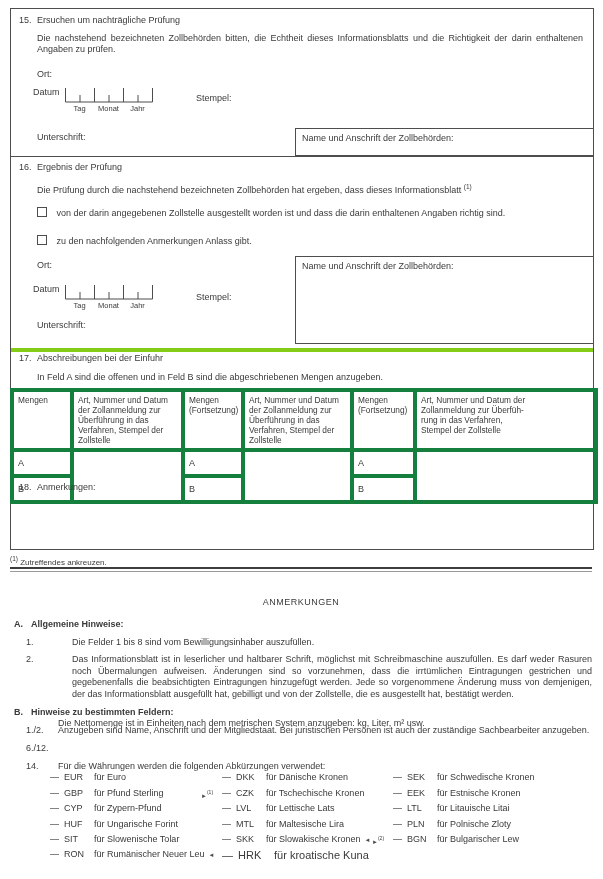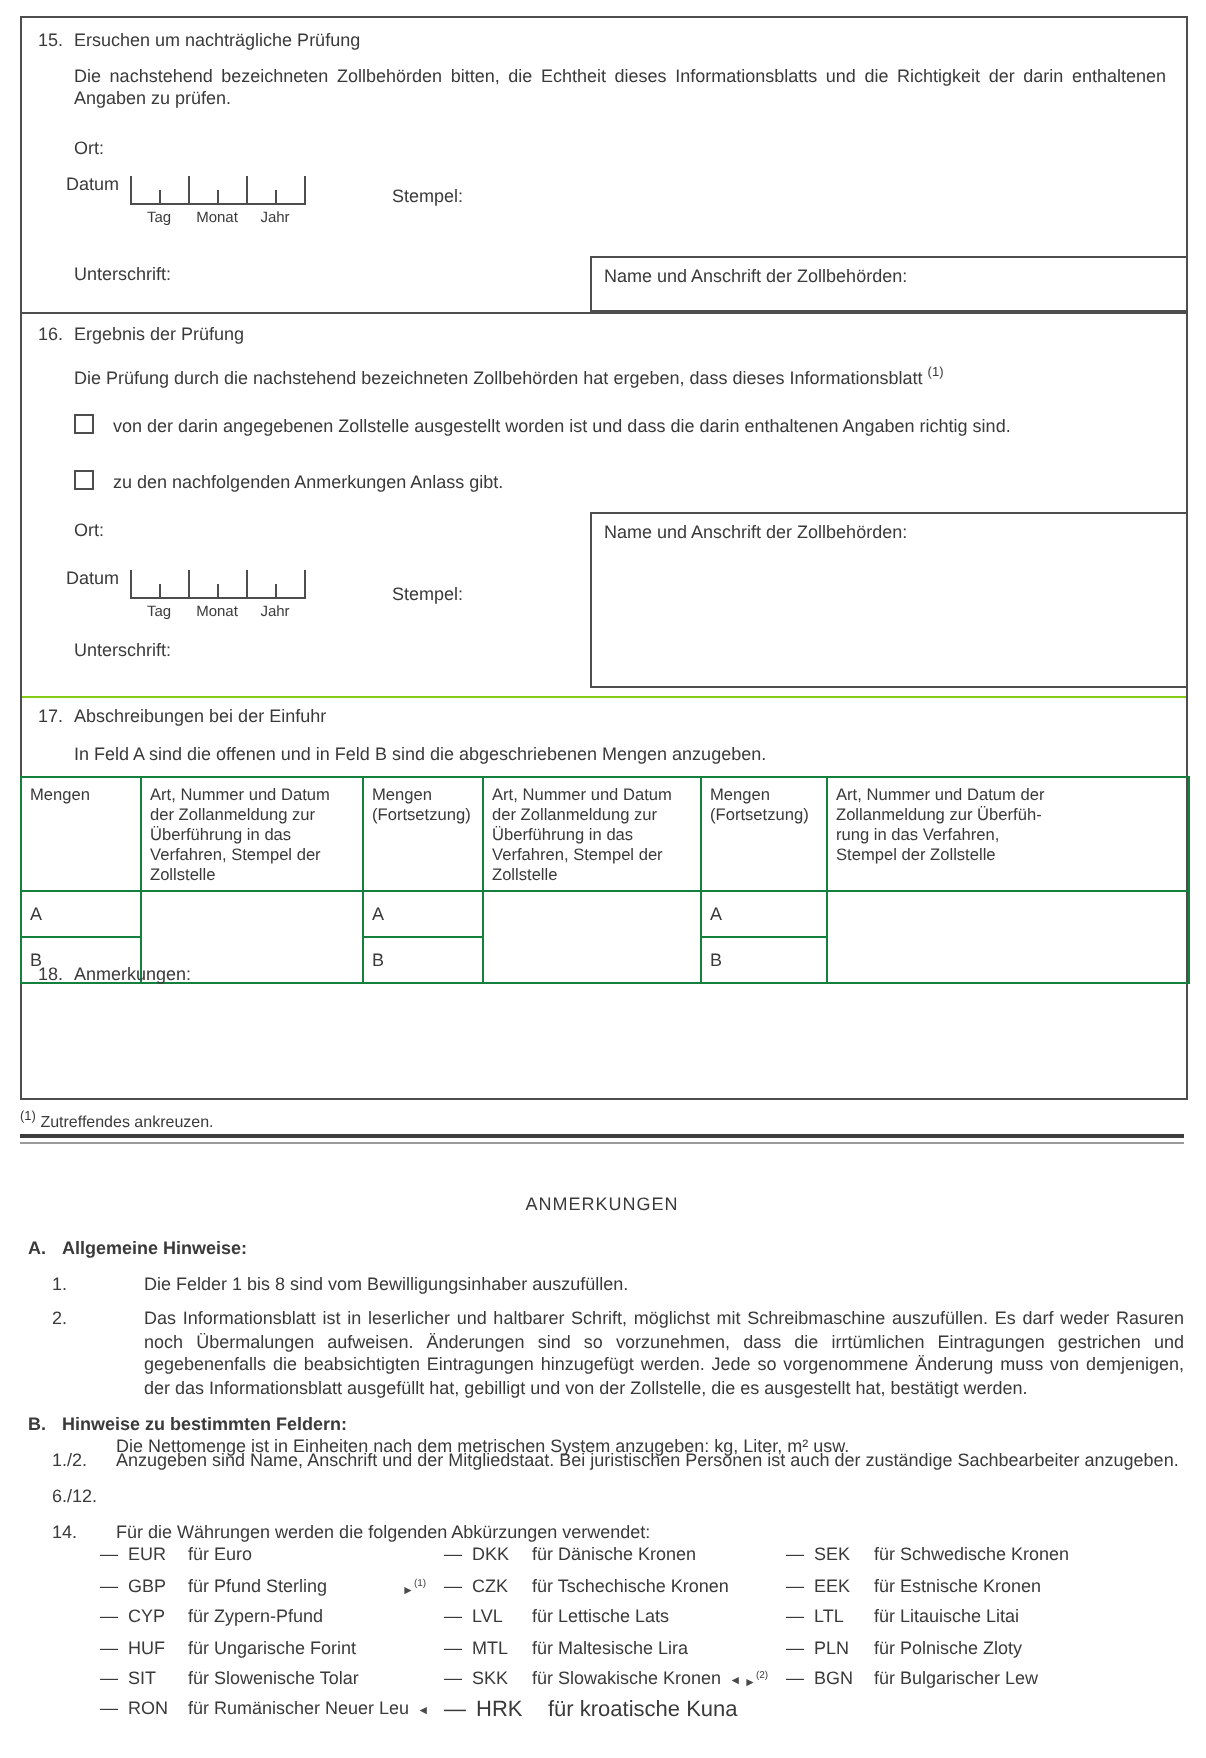--- a/index.html
+++ b/index.html
@@ -4,40 +4,40 @@
 <style>
   html,body{margin:0;padding:0;background:#fff;}
   .page{position:relative;width:603px;height:879px;background:#ffffff;
         font-family:"Liberation Sans","DejaVu Sans",sans-serif;
         font-size:9px;color:#3a3a3a;overflow:hidden;}
   .abs{position:absolute;}
   
   .formbox{position:absolute;left:10px;top:8px;width:582px;height:540px;border:1px solid #4d4d4d;}
   .sec{position:absolute;left:0;width:100%;}
   .sec15{top:0;height:147px;border-bottom:1px solid #4d4d4d;}
-  .sec16{top:147px;height:192px;border-bottom:1px solid #84cc16;text-decoration:underline;}
+  .sec16{top:147px;height:192px;border-bottom:4px solid #84cc16;text-decoration:underline;}
   .sec17{top:339px;height:126px;}
   .sec18{top:465px;height:75px;}
   .secnum{position:absolute;left:8px;}
   .sectitle{position:absolute;left:26px;}
   .body-text{position:absolute;left:26px;right:10px;line-height:11px;text-align:justify;}
   .lbl{position:absolute;}
   .fnref{font-size:6.5px;vertical-align:super;}
   
   .daterow{position:absolute;display:flex;align-items:flex-start;gap:5px;}
   .dateblock{position:relative;width:88px;height:27px;}
   .dlbl{position:absolute;top:17px;font-size:7.5px;width:30px;text-align:center;}
   
   .namebox{position:absolute;left:284px;right:0;border:1px solid #4d4d4d;border-right:none;padding:4px 6px;}
   
   .optrow{position:absolute;left:26px;right:10px;}
   .cb{display:inline-block;width:8px;height:8px;border:1px solid #4d4d4d;vertical-align:-1px;margin-right:7px;}
   
   .t17{position:absolute;left:-1px;top:40px;width:584px;border-collapse:collapse;table-layout:fixed;}
-  .t17 th,.t17 td{border:1px solid #15803d;font-weight:normal;text-align:left;vertical-align:top;
+  .t17 th,.t17 td{border:4px solid #15803d;font-weight:normal;text-align:left;vertical-align:top;
                   padding:3px 4px;font-size:8.3px;line-height:10px;}
   .t17 td.rl{height:16px;font-size:9px;vertical-align:middle;}
   .t17 .hw{max-width:112px;}
   
   .footnote{position:absolute;left:10px;top:555px;font-size:8px;}
   .rule{position:absolute;left:10px;top:567px;width:582px;height:2px;
         border-top:2px solid #3d3d3d;border-bottom:1px solid #9a9a9a;}
   
   .anmhead{position:absolute;left:10px;top:597px;width:582px;text-align:center;letter-spacing:0.5px;}
   .letter{position:absolute;left:14px;font-weight:bold;}

